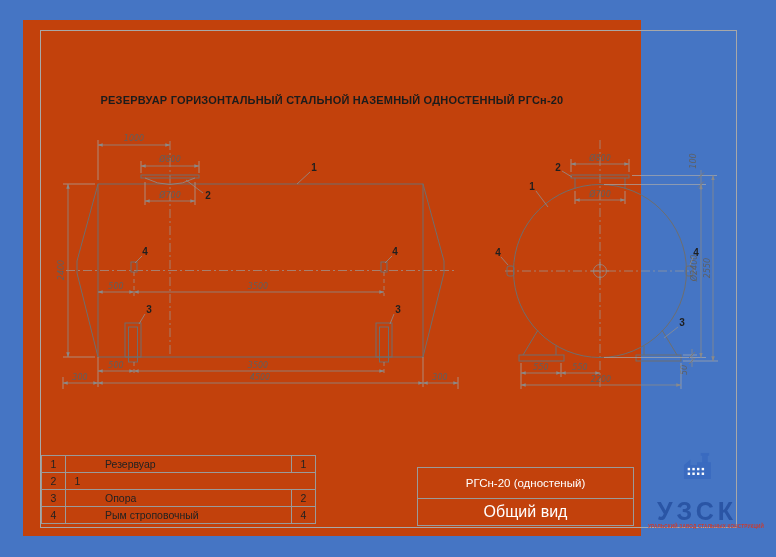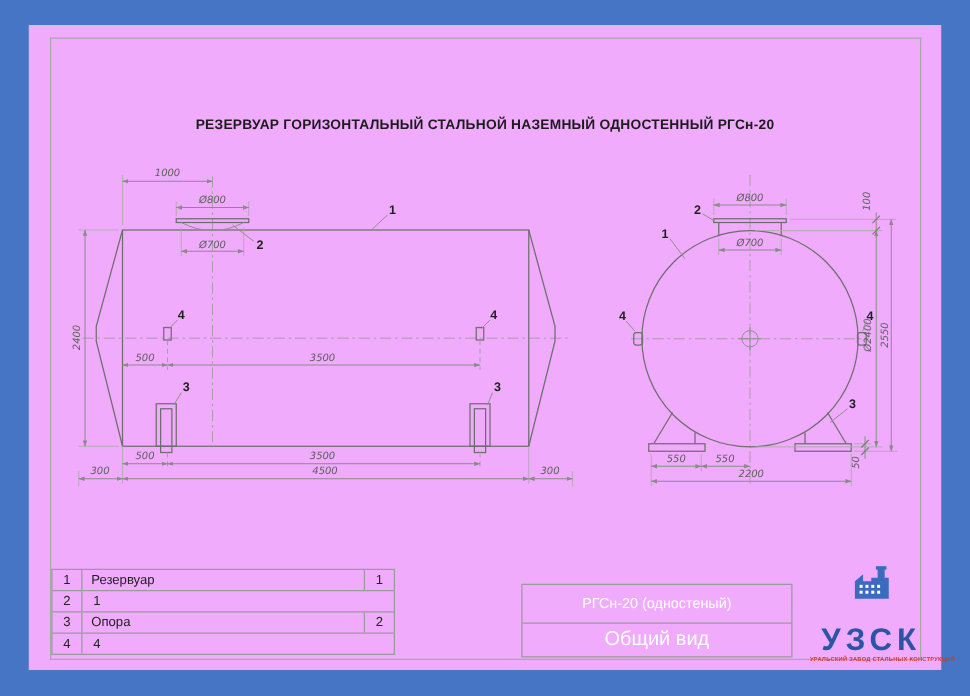--- a/index.html
+++ b/index.html
@@ -1,39 +1,39 @@
 <!DOCTYPE html>
 <html><head>
 <meta charset="utf-8">
 <style>
   html,body{margin:0;padding:0;background:#33383f;}
   .screen{position:relative;width:776px;height:557px;background:#4575c4;overflow:hidden;
           font-family:"Liberation Sans",sans-serif;}
-  .page{position:absolute;left:23px;top:20px;width:730px;height:516px;background:#f0abfc;}
+  .page{position:absolute;left:23px;top:20px;width:618px;height:516px;background:#c2410c;}
   .frame{position:absolute;left:17px;top:10px;width:695px;height:496px;border:1px solid #a8a8a8;}
   .doc-title{position:absolute;left:30px;right:30px;top:74px;text-align:center;
              font-size:11px;font-weight:600;color:#1c1c1c;letter-spacing:.2px;}
   svg.draw{position:absolute;left:0;top:0;}
   
   .out{stroke:#6e6e6e;fill:none;stroke-width:1;}
   .thin{stroke:#8f8f8f;fill:none;stroke-width:.8;}
   .dim{stroke:#8a8a8a;fill:none;stroke-width:.8;}
   .ext{stroke:#ababab;stroke-width:.7;fill:none;}
   .cl{stroke:#9b9b9b;stroke-width:.7;fill:none;stroke-dasharray:9 3 2 3;}
   .dash{stroke:#9b9b9b;stroke-width:.7;fill:none;stroke-dasharray:4 3;}
   .tick{stroke:#7a7a7a;stroke-width:1;}
   .dtx{font:italic 8px "DejaVu Sans",sans-serif;fill:#5f5f5f;text-anchor:middle;}
   .lbl{font:700 10px "Liberation Sans",sans-serif;fill:#1f1f1f;text-anchor:middle;}
   
   .parts{position:absolute;left:41px;top:455px;width:273px;border:1px solid #9a9a9a;
          border-collapse:collapse;font-size:10.5px;color:#222;}
   .parts .row{display:flex;height:16px;border-bottom:1px solid #9a9a9a;}
   .parts .row:last-child{border-bottom:none;}
   .parts .c-no{width:23px;border-right:1px solid #9a9a9a;text-align:center;line-height:16px;}
-  .parts .c-name{flex:1;border-right:1px solid #9a9a9a;padding-left:7px;line-height:16px;}
+  .parts .c-name{flex:1;border-right:1px solid #9a9a9a;padding-left:7px;line-height:16px;margin-left:32px;}
   .parts .c-qty{width:23px;text-align:center;line-height:16px;}
   
   .tblock{position:absolute;left:417px;top:467px;width:215px;border:1px solid #9a9a9a;
           color:#ffffff;text-align:center;}
   .tblock .t-model{height:30px;line-height:30px;font-size:11.5px;border-bottom:1px solid #9a9a9a;}
   .tblock .t-view{height:26px;line-height:26px;font-size:16px;}
   
   .logo{position:absolute;left:648px;top:452px;width:98px;height:76px;text-align:center;}
   .logo .abbr{font-size:25px;font-weight:800;letter-spacing:4px;line-height:22px;margin-top:16px;}
   .logo .sub{font-size:4.6px;font-weight:700;letter-spacing:.2px;white-space:nowrap;margin-top:2px;}
@@ -228,20 +228,21 @@
       <div class="c-no">2</div>
       <div class="c-qty">1</div>
     </div>
     <div class="row">
       <div class="c-no">3</div>
       <div class="c-name">Опора</div>
       <div class="c-qty">2</div>
     </div>
     <div class="row">
       <div class="c-no">4</div>
+      <div class="c-name">Рым строповочный</div>
       <div class="c-qty">4</div>
     </div>
   </div>
 
   <div class="tblock">
     <div class="t-model">РГСн-20 (одностеный)</div>
     <div class="t-view">Общий вид</div>
   </div>
 
   <div class="logo">

